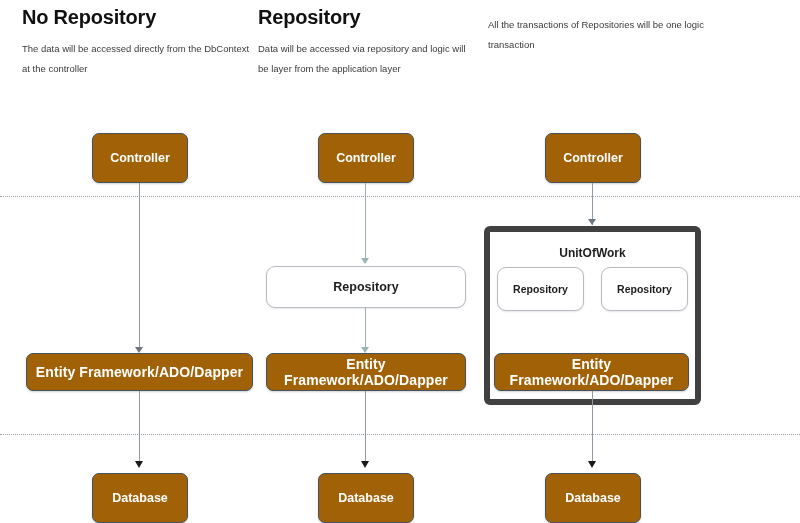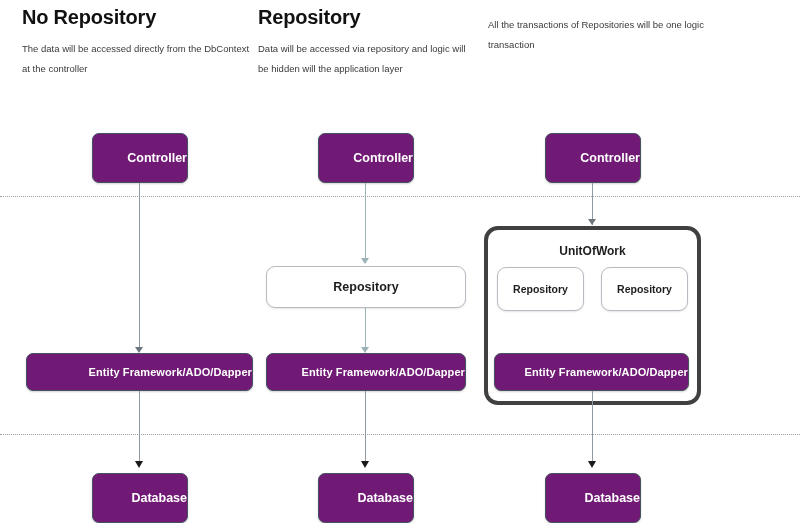--- a/index.html
+++ b/index.html
@@ -61,30 +61,29 @@
     position: absolute;
     box-sizing: border-box;
     display: flex;
     align-items: center;
     justify-content: center;
     text-align: center;
   }
 
   
   .node.filled {
-    background: #701a75;
+    background: #a16207;
     border: 1px solid #46525f;
     border-radius: 7px;
     color: #ffffff;
     font-weight: bold;
     box-shadow: 0 1px 2px rgba(0,0,0,0.18);
-    justify-content: flex-end;
   }
   .node.filled.ef {
-    font-size: 11px;
+    font-size: 14px;
     letter-spacing: 0.1px;
   }
   .node.filled.controller,
   .node.filled.database {
     font-size: 12.5px;
   }
 
   
   .node.outline {
     background: #ffffff;
@@ -98,22 +97,22 @@
   .node.outline.small {
     font-size: 10.5px;
     font-weight: bold;
   }
 
   
   .uow-container {
     position: absolute;
     box-sizing: border-box;
     background: #ffffff;
-    border: 4px solid #404040;
-    border-radius: 14px;
+    border: 6px solid #404040;
+    border-radius: 6px;
   }
   .uow-label {
     position: absolute;
     left: 0;
     top: 14px;
     width: 100%;
     text-align: center;
     font-size: 12px;
     font-weight: bold;
     color: #1d1d1d;
@@ -147,21 +146,21 @@
 
 <div id="canvas">
 
   <div class="col-header hdr1">
     <div class="col-title">No Repository</div>
     <div class="col-sub">The data will be accessed directly from the DbContext at the controller</div>
   </div>
 
   <div class="col-header hdr2">
     <div class="col-title">Repository</div>
-    <div class="col-sub">Data will be accessed via repository and logic will be hidden will the application layer</div>
+    <div class="col-sub">Data will be accessed via repository and logic will be layer from the application layer</div>
   </div>
 
   <div class="col-header hdr3">
     <div class="col-sub">All the transactions of Repositories will be one logic transaction</div>
   </div>
 
   <div class="divider d1"></div>
   <div class="divider d2"></div>
 
   <div class="node filled controller" style="left:92px; top:133px; width:96px; height:50px;">

